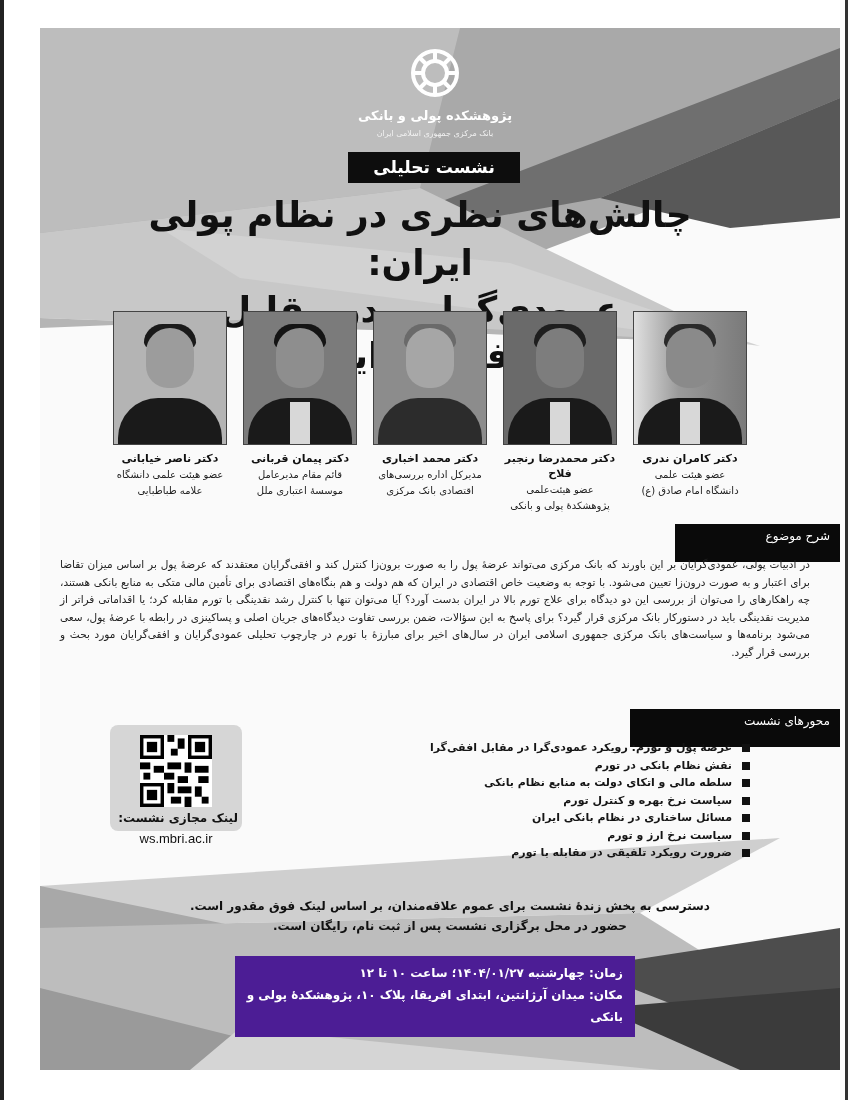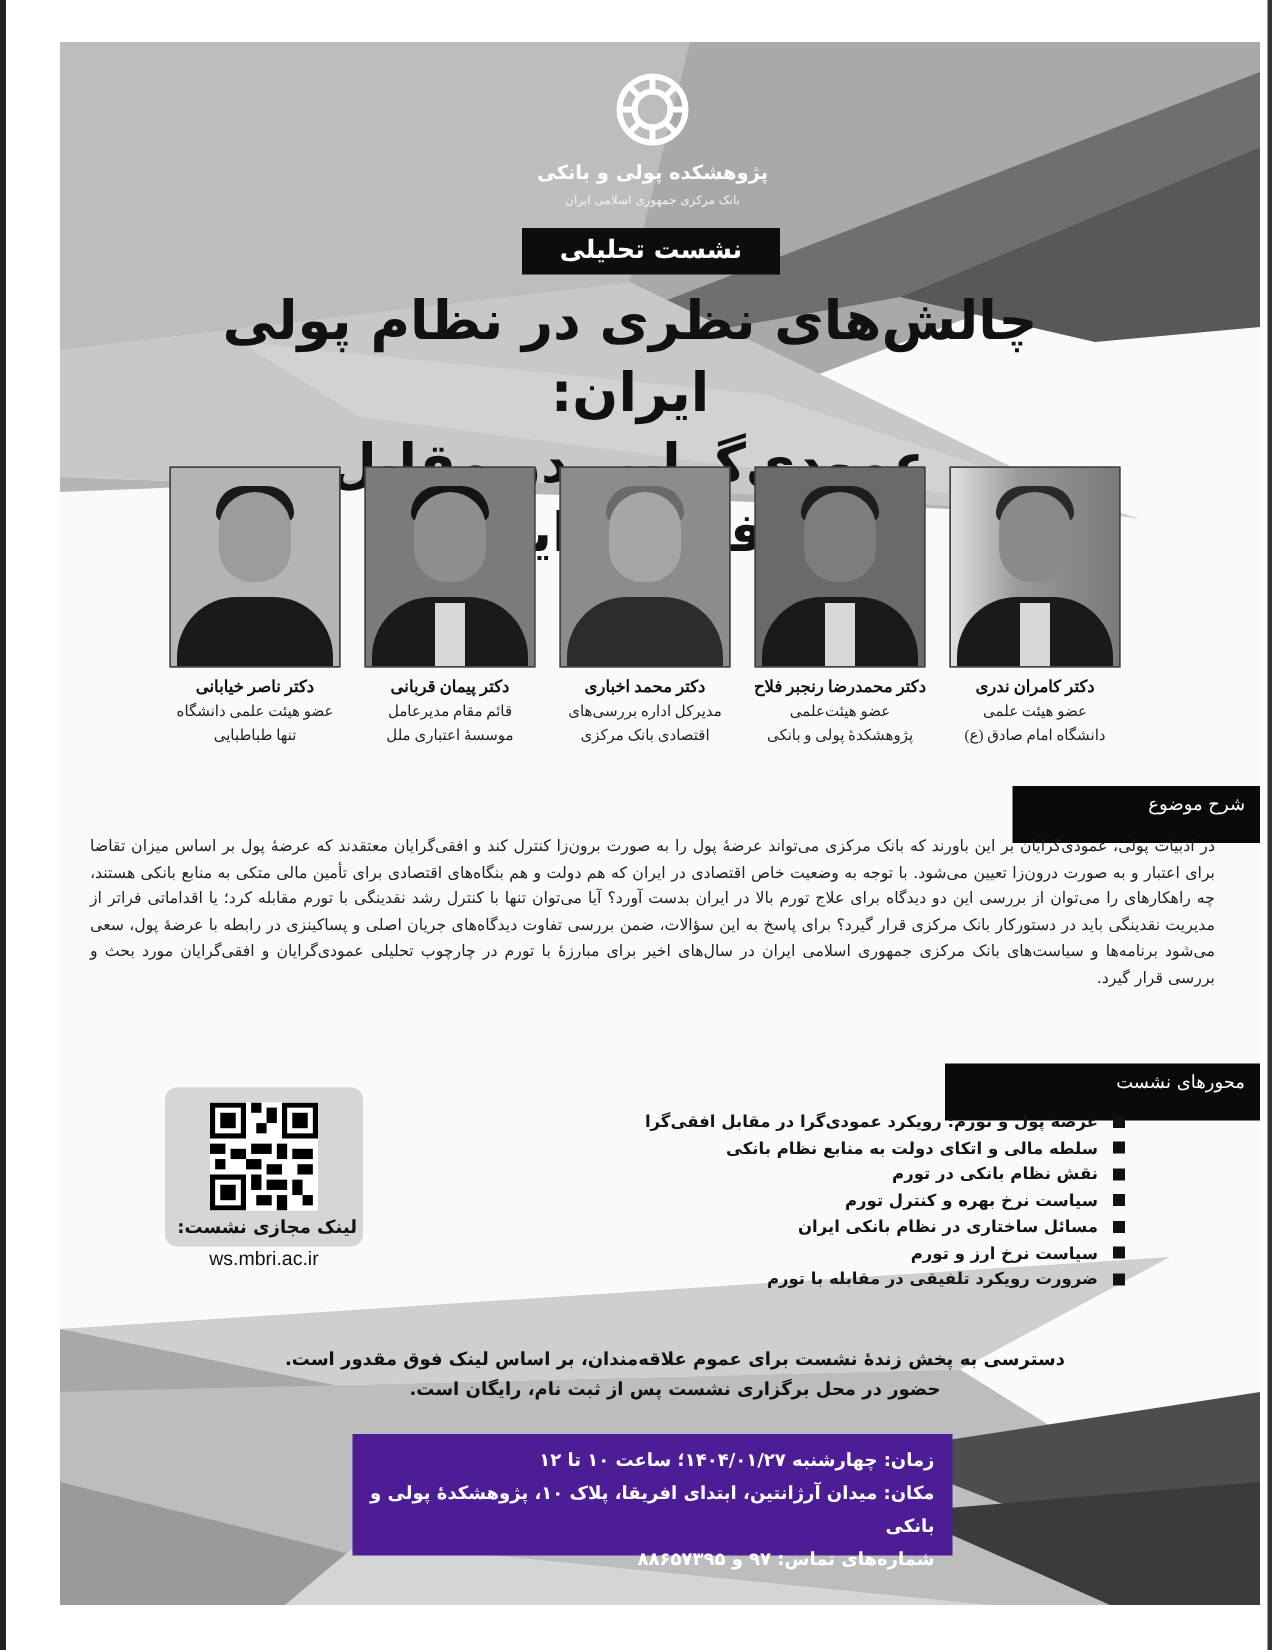--- a/index.html
+++ b/index.html
@@ -13,21 +13,21 @@
   .logo { position:absolute; left:367px; top:17px; width:56px; height:56px; }
   .org-name { position:absolute; left:260px; top:80px; width:270px; text-align:center; color:#fff; font-size:13px; font-weight:bold; }
   .org-sub { position:absolute; left:260px; top:101px; width:270px; text-align:center; color:#f2f2f2; font-size:8px; }
   .badge { position:absolute; left:308px; top:124px; width:172px; height:31px; background:#0d0d0d; color:#fff; font-size:17px; font-weight:bold; text-align:center; line-height:31px; }
 
   .title { position:absolute; left:100px; top:163px; width:560px; text-align:center; font-weight:bold; color:#111; }
   .title .l1 { font-size:36px; line-height:48px; }
   .title .l2 { font-size:36px; line-height:46px; }
 
   .speakers { position:absolute; left:70px; top:283px; width:640px; height:220px; }
-  .speaker { position:absolute; top:0; width:116px; text-align:center;font-family:Liberation Serif, serif; }
+  .speaker { position:absolute; top:0; width:116px; text-align:center; }
   .photo { width:112px; height:132px; margin:0 auto; background:#555; position:relative; overflow:hidden; border:1px solid #444; }
   .photo .bgp { position:absolute; inset:0; }
   .photo .head { position:absolute; left:32px; top:16px; width:48px; height:60px; border-radius:24px 24px 22px 22px; }
   .photo .hair { position:absolute; left:30px; top:12px; width:52px; height:24px; border-radius:26px 26px 8px 8px; }
   .photo .body { position:absolute; left:4px; top:86px; width:104px; height:60px; border-radius:40px 40px 0 0; background:#1a1a1a; }
   .photo .shirt { position:absolute; left:46px; top:90px; width:20px; height:50px; background:#d8d8d8; }
   .sp-name { font-size:11px; font-weight:bold; margin-top:6px; line-height:15px; }
   .sp-role { font-size:10px; line-height:14px; color:#222; margin-top:2px; }
 
   .section-head { position:absolute; right:0px; height:38px; background:#0a0a0a; color:#fff; font-size:12px; line-height:24px; padding-right:10px; text-align:right; }
@@ -138,32 +138,32 @@
     </div>
     <div class="speaker rtl" style="left:2px;">
       <div class="photo">
         <div class="bgp" style="background:#b4b4b4;"></div>
         <div class="hair" style="background:#1a1a1a;"></div>
         <div class="head" style="background:#9c9c9c;"></div>
         <div class="body"></div>
       </div>
       <div class="sp-name">دکتر ناصر خیابانی</div>
       <div class="sp-role">عضو هیئت علمی دانشگاه</div>
-      <div class="sp-role">تنها طباطبایی</div>
+      <div class="sp-role">علامه طباطبایی</div>
     </div>
   </div>
 
   <div class="section-head rtl" style="top:496px; width:155px;">شرح موضوع</div>
   <div class="desc rtl">در ادبیات پولی، عمودی‌گرایان بر این باورند که بانک مرکزی می‌تواند عرضهٔ پول را به صورت برون‌زا کنترل کند و افقی‌گرایان معتقدند که عرضهٔ پول بر اساس میزان تقاضا برای اعتبار و به صورت درون‌زا تعیین می‌شود. با توجه به وضعیت خاص اقتصادی در ایران که هم دولت و هم بنگاه‌های اقتصادی برای تأمین مالی متکی به منابع بانکی هستند، چه راهکارهای را می‌توان از بررسی این دو دیدگاه برای علاج تورم بالا در ایران بدست آورد؟ آیا می‌توان تنها با کنترل رشد نقدینگی با تورم مقابله کرد؛ یا اقداماتی فراتر از مدیریت نقدینگی باید در دستورکار بانک مرکزی قرار گیرد؟ برای پاسخ به این سؤالات، ضمن بررسی تفاوت دیدگاه‌های جریان اصلی و پساکینزی در رابطه با عرضهٔ پول، سعی می‌شود برنامه‌ها و سیاست‌های بانک مرکزی جمهوری اسلامی ایران در سال‌های اخیر برای مبارزهٔ با تورم در چارچوب تحلیلی عمودی‌گرایان و افقی‌گرایان مورد بحث و بررسی قرار گیرد.</div>
 
   <div class="section-head rtl" style="top:681px; width:200px;">محورهای نشست</div>
   <div class="topics rtl">
     <div class="topic"><span class="sq"></span><span>عرضهٔ پول و تورم: رویکرد عمودی‌گرا در مقابل افقی‌گرا</span></div>
+    <div class="topic"><span class="sq"></span><span>نقش نظام بانکی در تورم</span></div>
     <div class="topic"><span class="sq"></span><span>سلطه مالی و اتکای دولت به منابع نظام بانکی</span></div>
-    <div class="topic"><span class="sq"></span><span>نقش نظام بانکی در تورم</span></div>
     <div class="topic"><span class="sq"></span><span>سیاست نرخ بهره و کنترل تورم</span></div>
     <div class="topic"><span class="sq"></span><span>مسائل ساختاری در نظام بانکی ایران</span></div>
     <div class="topic"><span class="sq"></span><span>سیاست نرخ ارز و تورم</span></div>
     <div class="topic"><span class="sq"></span><span>ضرورت رویکرد تلفیقی در مقابله با تورم</span></div>
   </div>
 
   <div class="qr-card">
     <svg class="qr" viewBox="0 0 21 21">
       <rect width="21" height="21" fill="#fff"></rect>
       <g fill="#000">
@@ -201,15 +201,14 @@
   </div>
 
   <div class="notice rtl">
     <div>دسترسی به پخش زندهٔ نشست برای عموم علاقه‌مندان، بر اساس لینک فوق مقدور است.</div>
     <div>حضور در محل برگزاری نشست پس از ثبت نام، رایگان است.</div>
   </div>
 
   <div class="info-box rtl">
     <div>زمان: چهارشنبه ۱۴۰۴/۰۱/۲۷؛ ساعت ۱۰ تا ۱۲</div>
     <div>مکان: میدان آرژانتین، ابتدای افریقا، پلاک ۱۰، پژوهشکدهٔ پولی و بانکی</div>
-    <div>شماره‌های تماس: ۹۷ و ۸۸۶۵۷۳۹۵</div>
   </div>
 </div>
 
 </body></html>

